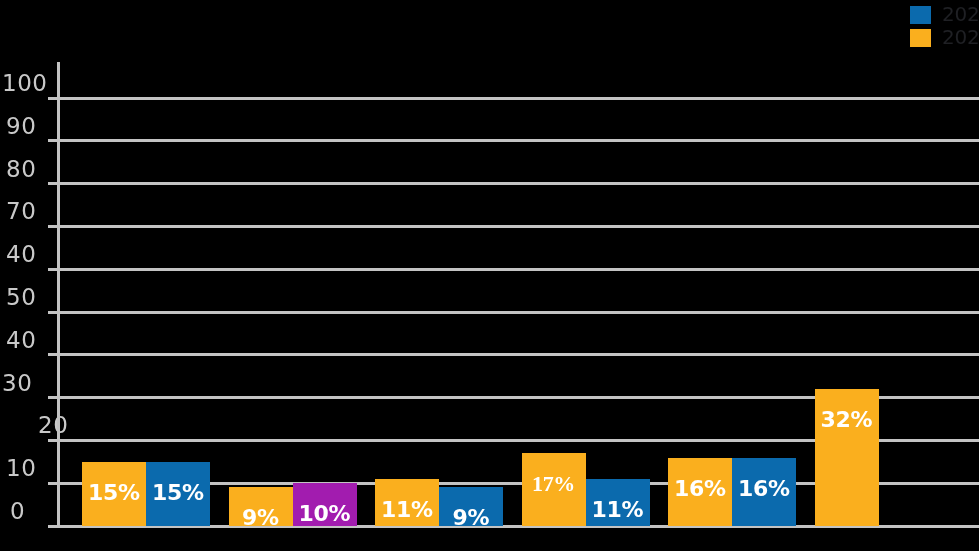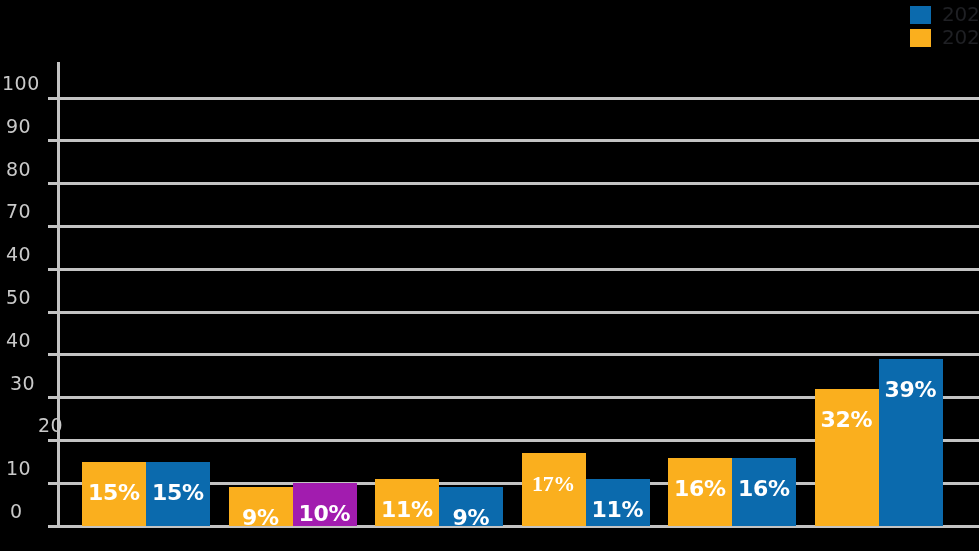--- a/index.html
+++ b/index.html
@@ -73,21 +73,21 @@
     height: 3px;
     background: #c3c3c3;
   }
 
   
   .ytick-label {
     position: absolute;
     right: 0;
     width: 44px;
     text-align: left;
-    font-size: 19px;
+    font-size: 23px;
     color: #c9c9c9;
     line-height: 19px;
     letter-spacing: 0.5px;
   }
   #yaxis {
     position: absolute;
     left: 0;
     top: 0;
     width: 57px;
     height: 551px;
@@ -131,21 +131,21 @@
       <div class="ytick-label" style="top: 159.6px; left: 6px;">80</div>
       <div class="ytick-mark" style="top: 224.9px;"></div>
       <div class="ytick-label" style="top: 202.4px; left: 6px;">70</div>
       <div class="ytick-mark" style="top: 267.7px;"></div>
       <div class="ytick-label" style="top: 245.2px; left: 6px;">40</div>
       <div class="ytick-mark" style="top: 310.5px;"></div>
       <div class="ytick-label" style="top: 288px; left: 6px;">50</div>
       <div class="ytick-mark" style="top: 353.3px;"></div>
       <div class="ytick-label" style="top: 330.8px; left: 6px;">40</div>
       <div class="ytick-mark" style="top: 396.1px;"></div>
-      <div class="ytick-label" style="top: 373.6px; left: 10px;">30</div>
+      <div class="ytick-label" style="top: 373.6px; left: 2px;">30</div>
       <div class="ytick-mark" style="top: 438.9px;"></div>
       <div class="ytick-label" style="top: 416.4px; left: 6px; margin-left: 32px;">20</div>
       <div class="ytick-mark" style="top: 481.7px;"></div>
       <div class="ytick-label" style="top: 459.2px; left: 6px;">10</div>
       <div class="ytick-mark" style="top: 524.5px;"></div>
       <div class="ytick-label" style="top: 502px; left: 10px;">0</div>
     </div>
 
   <div id="plot">
     <div id="axis-line"></div>
@@ -186,23 +186,20 @@
       </div>
       <div class="bar" style="left: 382px; width: 64px; height: 38.52px; background: rgb(11, 106, 173);">
         <span class="bar-value">9%</span>
       </div>
       <div class="bar" style="left: 528.5px; width: 64px; height: 47.08px; background: rgb(11, 106, 173);">
         <span class="bar-value">11%</span>
       </div>
       <div class="bar" style="left: 675px; width: 64px; height: 68.48px; background: rgb(11, 106, 173);">
         <span class="bar-value">16%</span>
       </div>
-      <div class="bar" style="left: 821.5px; width: 64px; height: 166.92px; background: rgb(11, 106, 173);">
-        <span class="bar-value">39%</span>
-      </div>
     </div>
 
   <div id="legend">
       <div class="legend-entry">
         <span class="legend-swatch" style="background: rgb(11, 106, 173);"></span>
         <span class="legend-label">2021</span>
       </div>
       <div class="legend-entry">
         <span class="legend-swatch" style="background: rgb(250, 175, 30);"></span>
         <span class="legend-label">2020</span>

